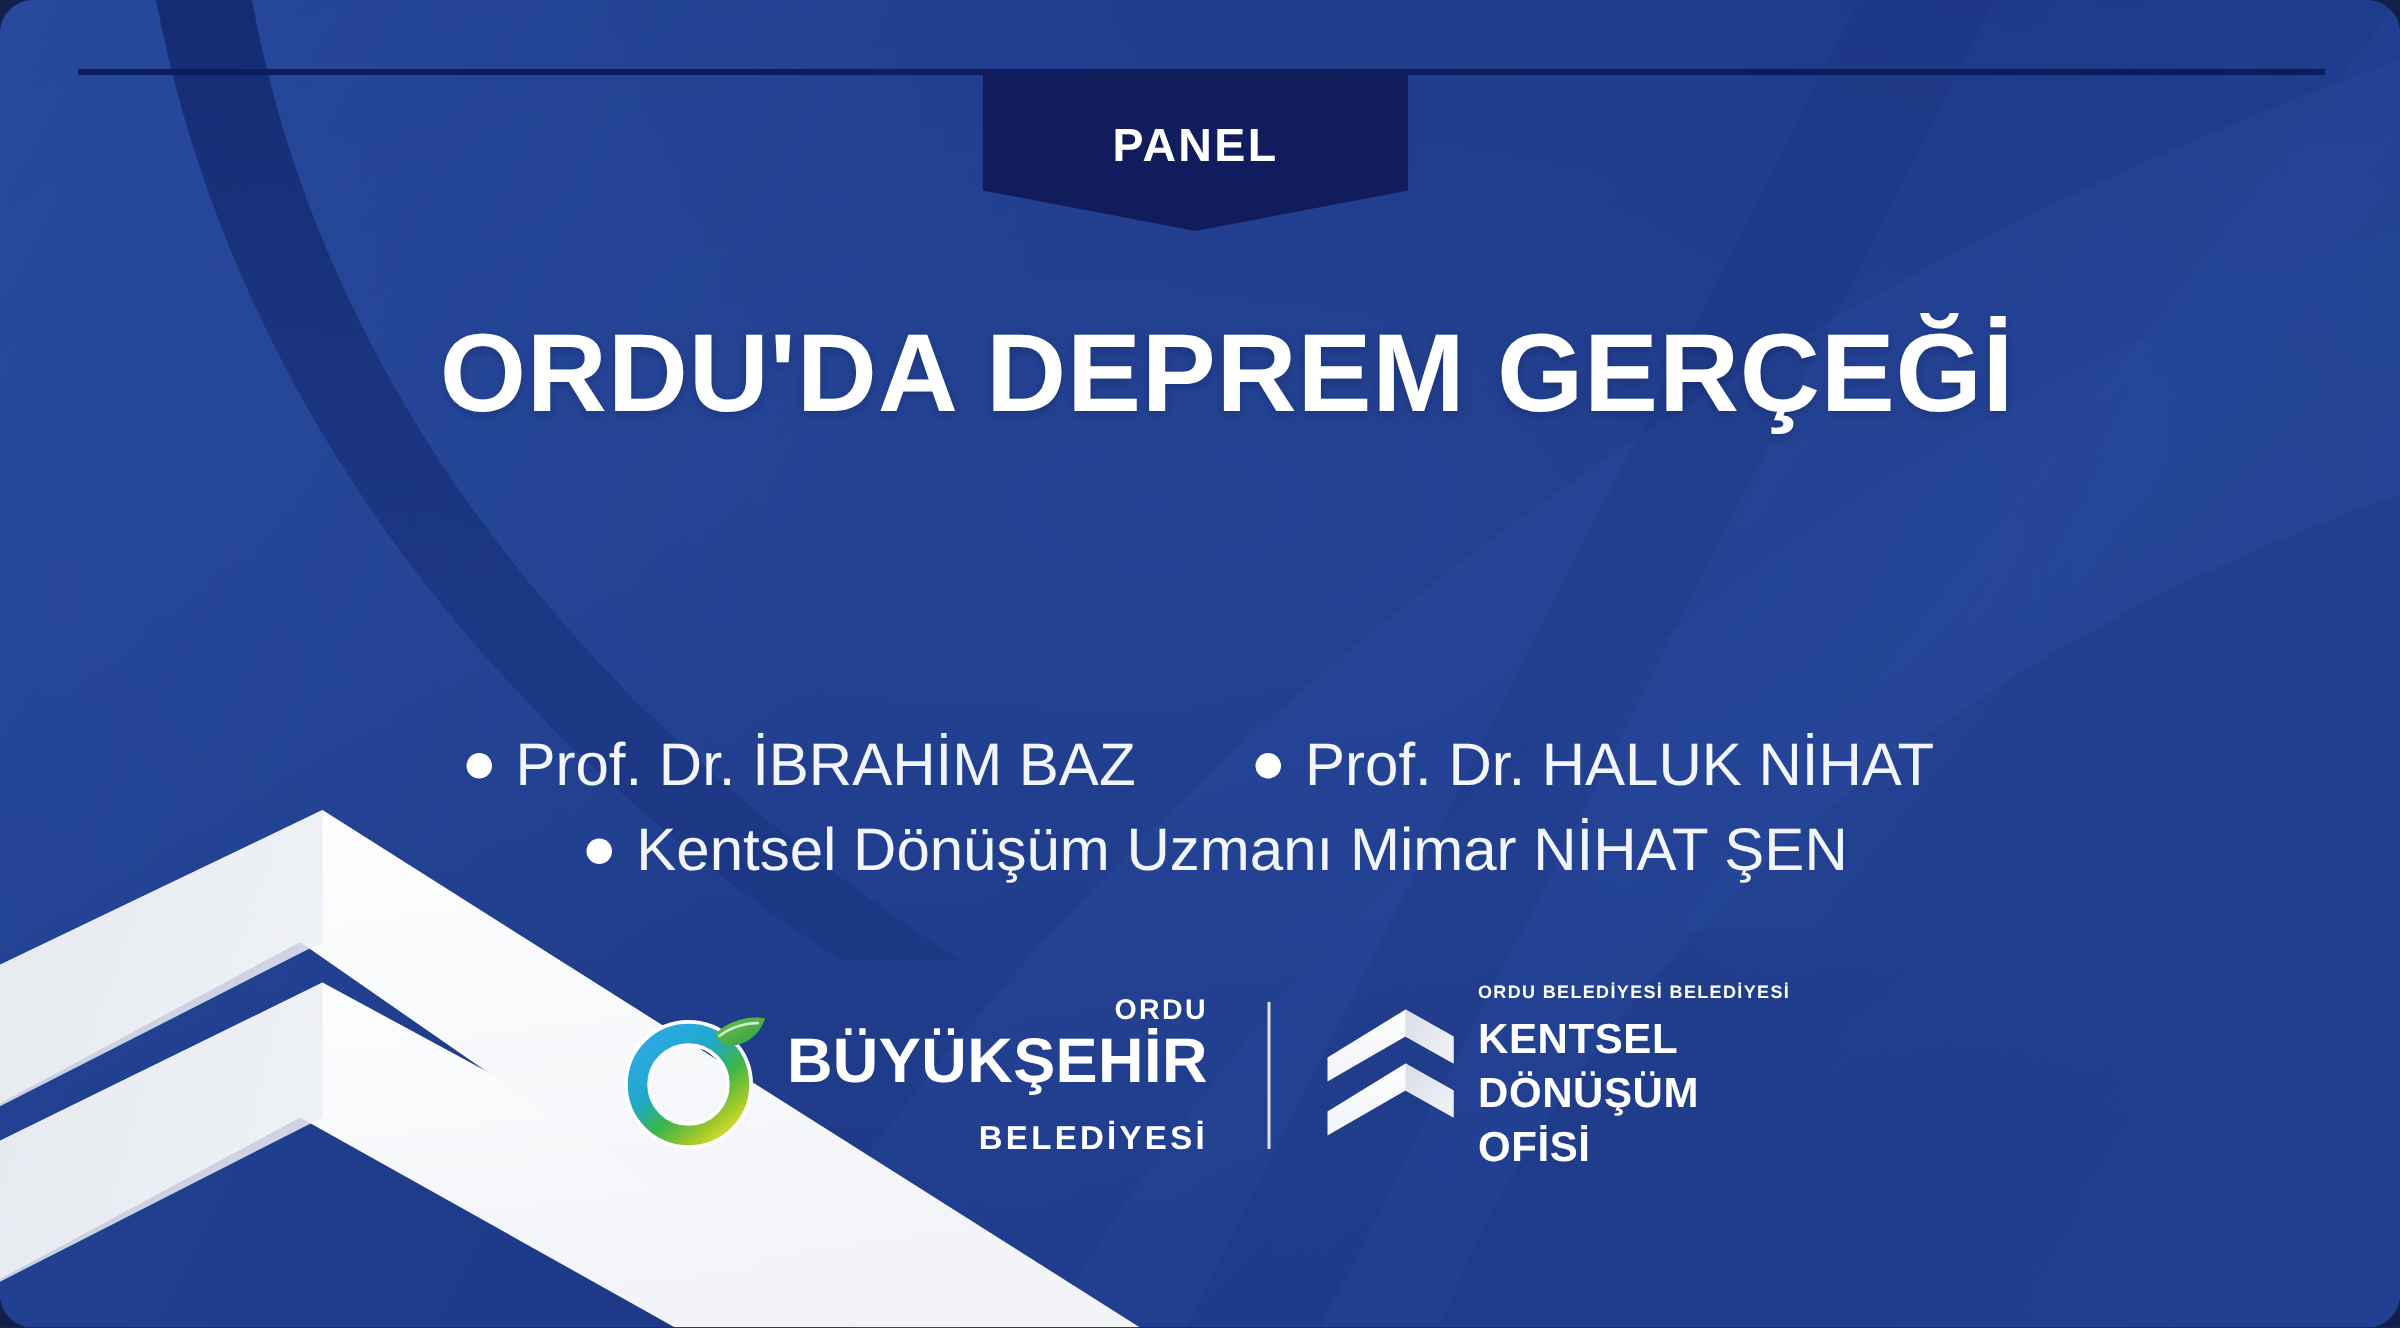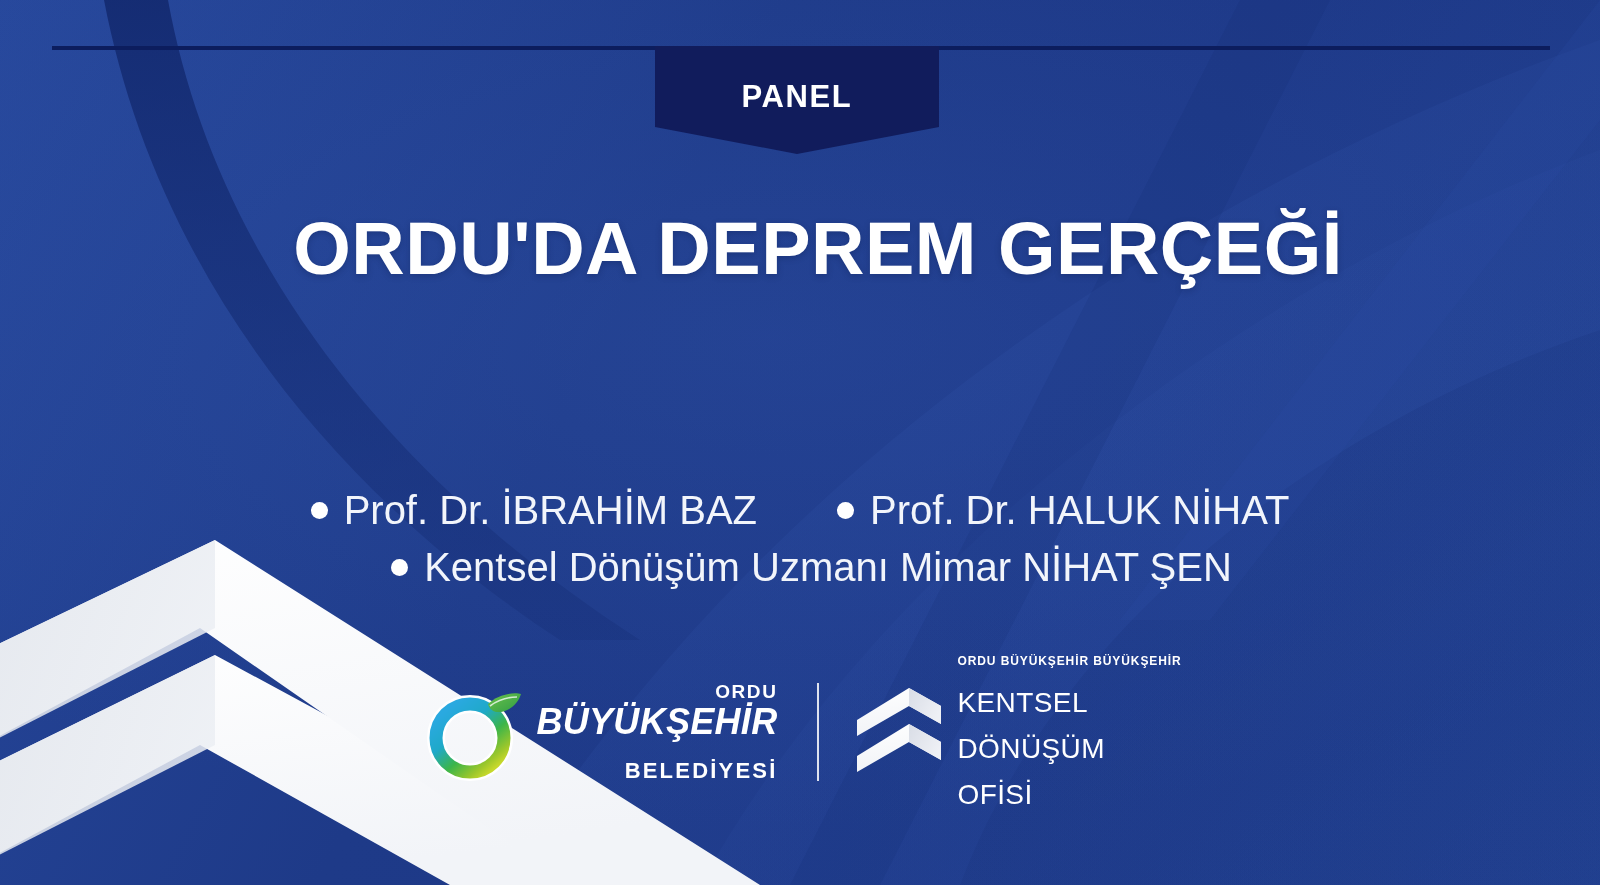--- a/index.html
+++ b/index.html
@@ -10,20 +10,21 @@
   body {
     font-family: "Liberation Sans", sans-serif;
   }
 
   #poster {
     position: relative;
     width: 1600px;
     height: 885px;
     overflow: hidden;
     background: #1f3c8d;
+    border-radius: 22px;
   }
 
   
   .bg-base {
     position: absolute;
     inset: 0;
     background:
       linear-gradient(118deg, #27489c 0%, #1e3a88 38%, #1d3887 62%, #21408f 100%);
   }
   .bg-vign {
@@ -164,43 +165,43 @@
   .obb-text {
     display: flex;
     flex-direction: column;
     align-items: flex-end;
     line-height: 1;
     color: #ffffff;
     font-weight: bold;
     font-family: "Liberation Sans", sans-serif;
   }
   .obb-ordu { font-size: 19px; letter-spacing: 1.6px; margin-left: 2px; }
-  .obb-buyuksehir { font-size: 36px; letter-spacing: 0.3px; margin-top: 3px; font-style: italic; }
+  .obb-buyuksehir { font-size: 42px; letter-spacing: 0.3px; margin-top: 3px; }
   .obb-belediyesi { font-size: 22px; letter-spacing: 2.2px; margin-top: 20px; margin-left: 2px; }
 
   .logo-kdo {
     display: flex;
     align-items: center;
     gap: 12px;
     padding-left: 34px;
   }
   .kdo-text {
     display: flex;
     flex-direction: column;
     align-items: flex-start;
     line-height: 1;
     color: #ffffff;
     font-family: "Liberation Sans", sans-serif;
   }
   .kdo-top { font-size: 12px; font-weight: bold; letter-spacing: 0.9px; margin-bottom: 4px; }
   .kdo-l1, .kdo-l2, .kdo-l3 {
     font-size: 28px;
-    font-weight: normal;
+    font-weight: bold;
     letter-spacing: 0.4px;
-    margin-top: 18px;
+    margin-top: 8px;
   }
 
   svg { display: block; }
 </style>
 </head>
 <body>
 
 <div id="poster">
 
   <div class="bg-base"></div>
@@ -320,21 +321,21 @@
           </linearGradient>
         </defs>
 
         <polygon points="4,38 56,6 88,24 88,42 56,24 4,54" fill="url(#kdoTop)"></polygon>
         <polygon points="56,6 56,24 88,42 88,24" fill="url(#kdoSide)"></polygon>
 
         <polygon points="4,74 56,42 88,60 88,78 56,60 4,90" fill="url(#kdoTop)"></polygon>
         <polygon points="56,42 56,60 88,78 88,60" fill="url(#kdoSide)"></polygon>
       </svg>
       <div class="kdo-text">
-        <span class="kdo-top">ORDU BÜYÜKŞEHİR BÜYÜKŞEHİR</span>
+        <span class="kdo-top">ORDU BELEDİYESİ BELEDİYESİ</span>
         <span class="kdo-l1">KENTSEL</span>
         <span class="kdo-l2">DÖNÜŞÜM</span>
         <span class="kdo-l3">OFİSİ</span>
       </div>
     </div>
 
   </div>
 
 </div>
 

